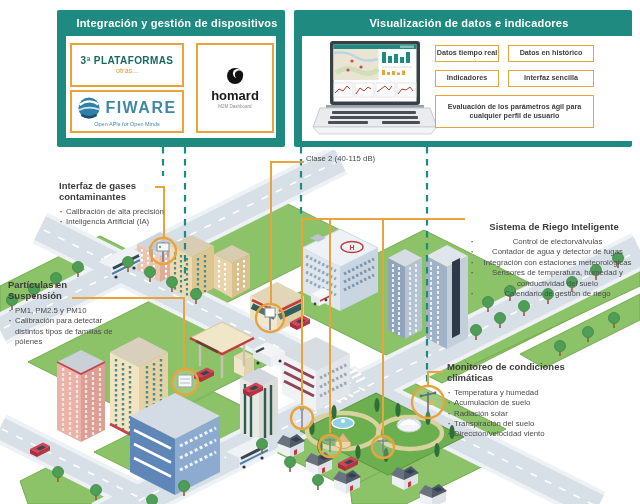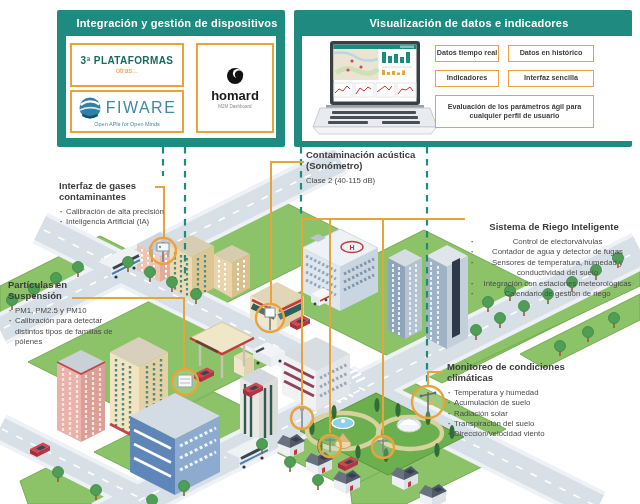--- a/index.html
+++ b/index.html
@@ -8,21 +8,21 @@
   
   .tealbox{position:absolute;background:#1f8a7f;border-radius:2px;}
   .tealbox .tb-title{position:absolute;top:7px;left:12px;right:0;text-align:center;
         color:#fff;font-weight:bold;font-size:11px;letter-spacing:.2px;}
   .tb-inner{position:absolute;background:#fff;}
   .obox{position:absolute;background:#fff;border:2px solid #e8a33c;box-sizing:border-box;
         display:flex;flex-direction:column;align-items:center;justify-content:center;text-align:center;}
   .plat-title{font-weight:bold;font-size:10px;color:#176a60;letter-spacing:.4px;}
   .plat-sub{font-size:7.2px;color:#e69a35;margin-top:2px;line-height:1.25;width:104px;}
   .fiware-row{display:flex;align-items:center;gap:4px;}
-  .fiware-word{font-size:16px;color:#3f87a6;letter-spacing:1.5px;font-weight:normal;}
+  .fiware-word{font-size:16px;color:#3f87a6;letter-spacing:1.5px;font-weight:bold;}
   .fiware-tag{font-size:5.5px;color:#3f87a6;margin-top:1px;}
   .homard-word{font-size:13px;color:#1a1a1a;font-weight:bold;margin-top:3px;}
   .homard-tag{font-size:4.5px;color:#8a8a8a;margin-top:1px;}
   .badge{position:absolute;background:#fff;border:1.6px solid #e8a33c;box-sizing:border-box;
          display:flex;align-items:center;justify-content:center;text-align:center;
          font-size:7.2px;font-weight:bold;color:#3d3d3d;line-height:1.15;}
   
   .ann{position:absolute;}
   .ann-title{font-weight:bold;font-size:9.5px;line-height:1.14;color:#3c3c3c;}
   .ann-note{font-size:7.8px;color:#4b4b4b;margin-top:4px;}
@@ -589,21 +589,20 @@
       <circle cx="185" cy="382" r="13"></circle>
       <circle cx="270" cy="318" r="14"></circle>
       <circle cx="302" cy="418" r="11"></circle>
       <circle cx="330" cy="446" r="11"></circle>
       <circle cx="383" cy="447" r="11"></circle>
       <circle cx="428" cy="402" r="16"></circle>
     </g>
   </svg>
 
   <div class="ann" style="left:306px;top:150px;width:118px;">
-    <div class="ann-title">Contaminación acústica (Sonómetro)</div>
     <div class="ann-note">Clase 2 (40-115 dB)</div>
   </div>
 
   <div class="ann" style="left:59px;top:181px;width:112px;">
     <div class="ann-title">Interfaz de gases contaminantes</div>
     <div class="ann-items" style="width:128px;">
       <div>Calibración de alta precisión</div>
       <div>Inteligencia Artificial (IA)</div>
     </div>
   </div>
@@ -614,22 +613,22 @@
       <div>PM1, PM2.5 y PM10</div>
       <div>Calibración para detectar distintos tipos de familias de pólenes</div>
     </div>
   </div>
 
   <div class="ann" style="left:470px;top:222px;width:168px;text-align:center;">
     <div class="ann-title">Sistema de Riego Inteligente</div>
     <div class="ann-items" style="width:168px;">
       <div>Control de electorválvulas</div>
       <div>Contador de agua y detector de fugas</div>
+      <div>Integración con estaciones meteorológicas</div>
       <div>Sensores de temperatura, humedad y conductividad del suelo</div>
-      <div>Integración con estaciones meteorológicas</div>
       <div>Calendario de gestión de riego</div>
     </div>
   </div>
 
   <div class="ann" style="left:447px;top:362px;width:140px;">
     <div class="ann-title">Monitoreo de condiciones climáticas</div>
     <div class="ann-items" style="width:140px;">
       <div>Temperatura y humedad</div>
       <div>Acumulación de suelo</div>
       <div>Radiación solar</div>

